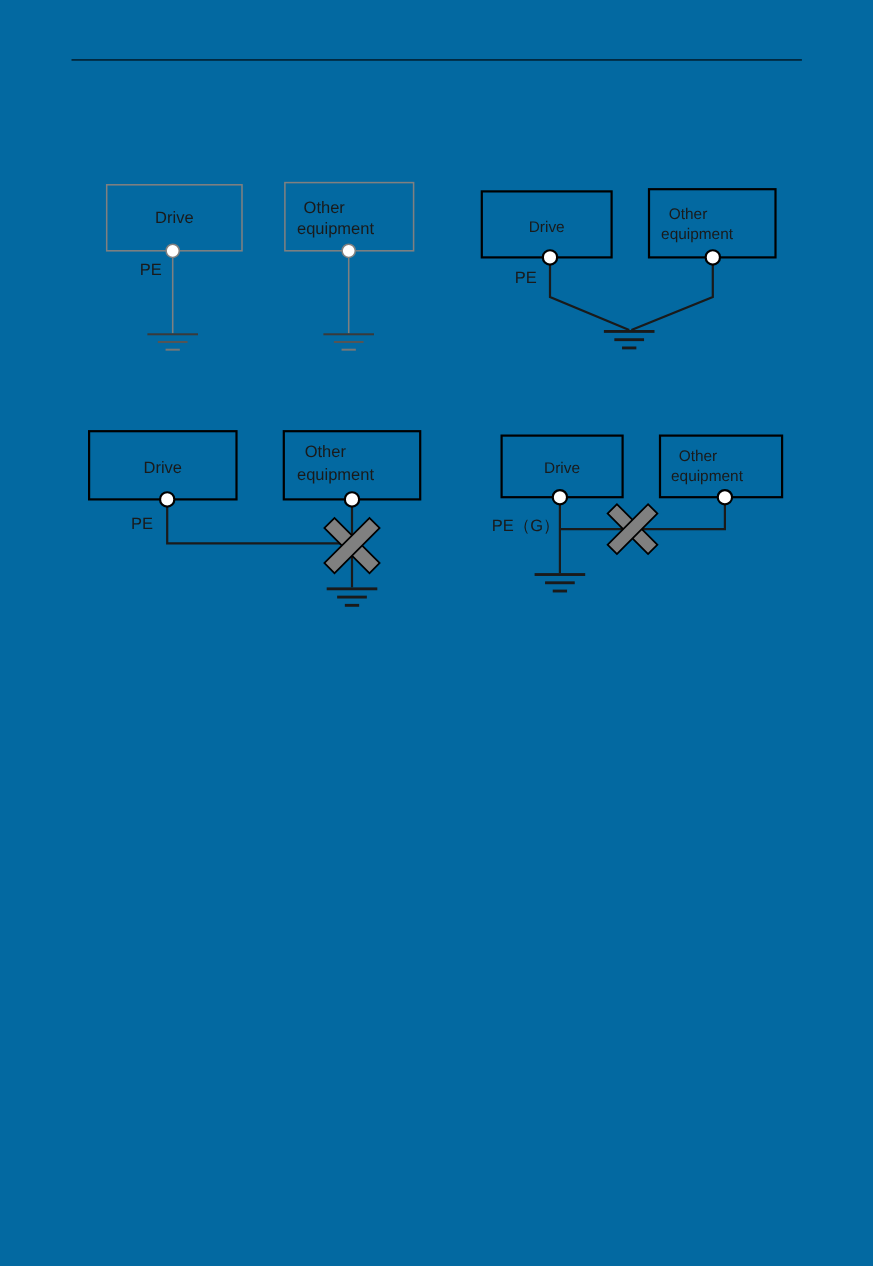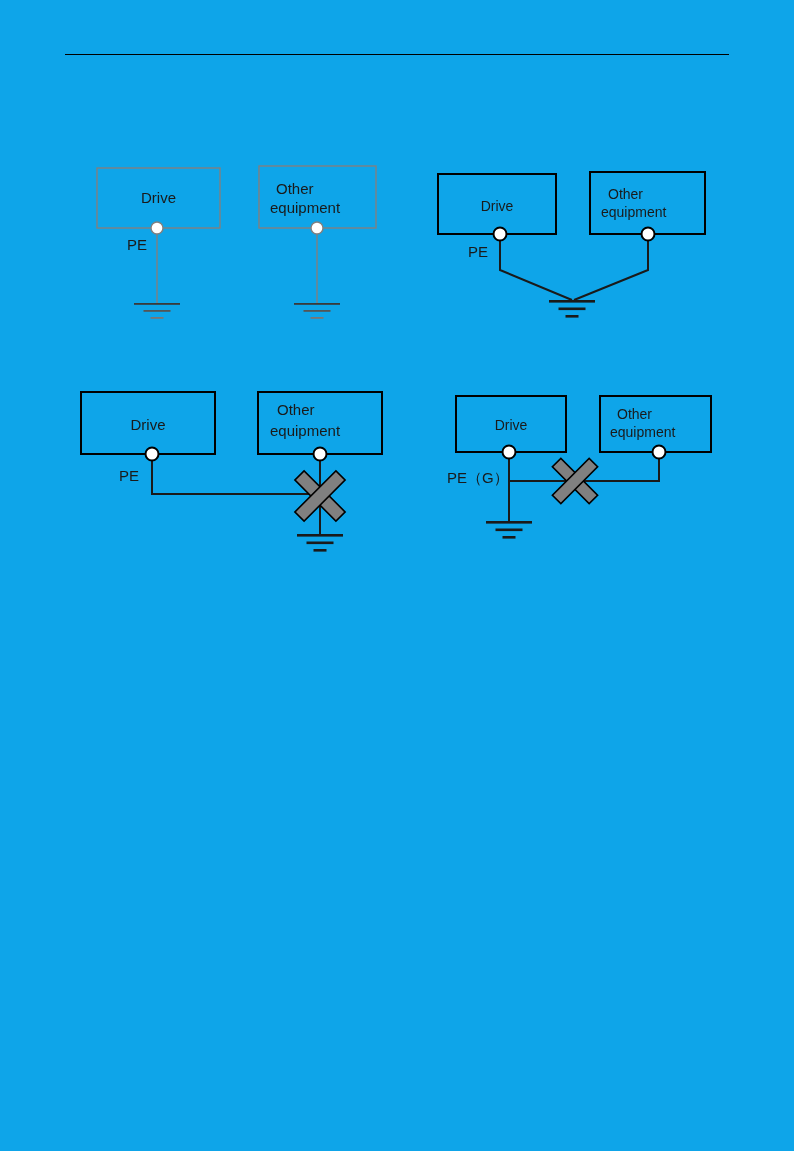--- a/index.html
+++ b/index.html
@@ -10,21 +10,21 @@
   body {
     width: 794px;
     height: 1151px;
     position: relative;
     font-family: "Liberation Sans", sans-serif;
     overflow: hidden;
   }
   .page {
     position: absolute;
     inset: 0;
-    background: #0ea5e9;
+    background: #0369a1;
   }
   .header-rule {
     position: absolute;
     left: 65px;
     top: 54px;
     width: 664px;
     height: 0;
     border-top: 1.6px solid #000000;
   }
   .diagram-canvas {

